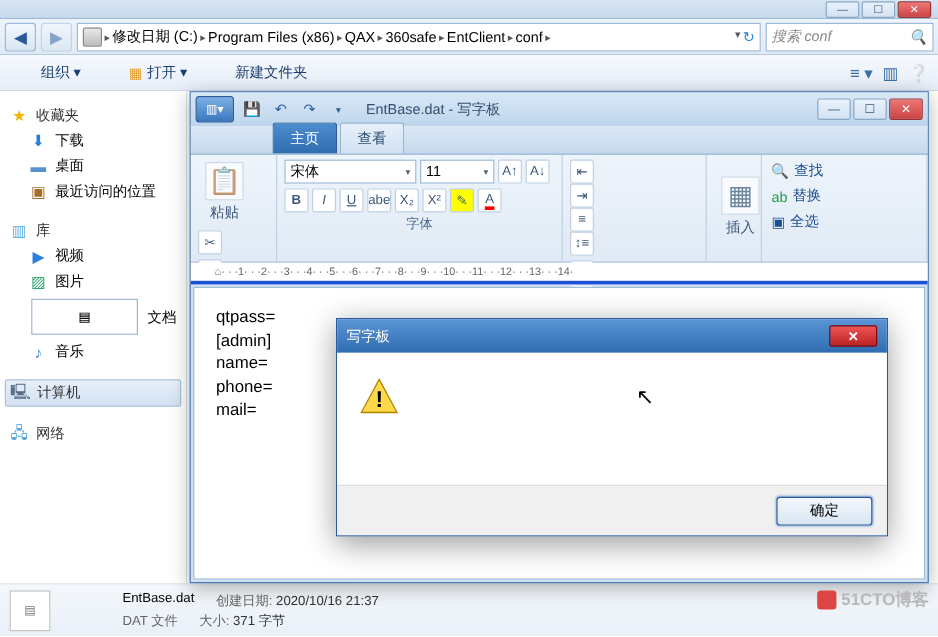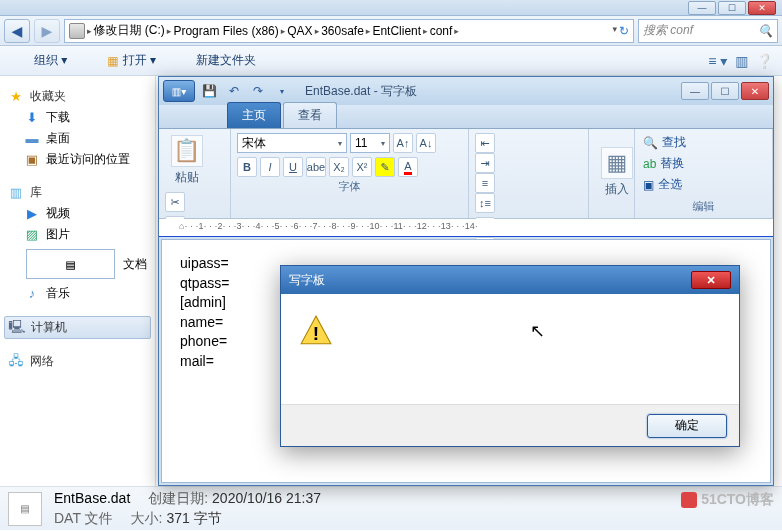--- a/index.html
+++ b/index.html
@@ -24,21 +24,21 @@
 .ghead { display: flex; align-items: center; gap: 6px; font-size: 12px; color: #333; padding: 2px 4px; }
 .gitem { display: flex; align-items: center; gap: 6px; padding: 2px 4px 2px 20px; color: #000; }
 .ico { width: 16px; height: 16px; display: flex; align-items: center; justify-content: center; font-size: 13px; }
 .star { color: #f5b501; } .dl { color: #2a7fde; } .desk { color: #5791cf; } .loc { color: #a46e2a; }
 .lib { color: #5fb0e0; } .vid { color: #2a7fde; } .pic { color: #30a56e; } .doc { color: #e0c060; } .mus { color: #4a90d9; }
 .comp { color: #586a85; } .net { color: #3d9cd6; }
 .comp-row { background: linear-gradient(#e7eff9,#d2e1f1); border: 1px solid #a8c0db; border-radius: 2px; }
 .content { flex: 1; background: #fff; position: relative; }
 .statusbar { height: 44px; border-top: 1px solid #d9e2ec; background: linear-gradient(#f4f8fc,#e9f0f8); display: flex; align-items: center; padding: 4px 8px; gap: 12px; color: #333; }
 .statusbar .fileico { width: 34px; height: 34px; background: #fff; border: 1px solid #c4c4c4; display: flex; align-items: center; justify-content: center; font-size: 10px; color: #777; }
-.statusbar .meta { display: flex; flex-direction: column; gap: 2px; font-size: 14px; }
+.statusbar .meta { display: flex; flex-direction: column; gap: 2px; font-size: 11px; margin-left: 48px; }
 .statusbar .meta .row { display: flex; gap: 18px; }
 .statusbar .lbl { color: #666; }
 
 .wordpad { position: absolute; left: 2px; top: 0; width: 616px; height: 410px; background: #cfe0f1; border: 1px solid #4a78b0; box-shadow: 0 4px 16px rgba(0,0,0,.3); display: flex; flex-direction: column; }
 .wp-title { height: 28px; background: linear-gradient(#d9e8f6,#bed5ec); display: flex; align-items: center; padding: 0 4px; gap: 4px; }
 .qat { display: flex; align-items: center; gap: 2px; }
 .qbtn { width: 22px; height: 20px; display: flex; align-items: center; justify-content: center; border-radius: 3px; color: #2a5a9c; font-size: 12px; }
 .orb { width: 32px; height: 22px; background: linear-gradient(#7eb2e6,#3b77bd); border: 1px solid #2a5a9c; border-radius: 3px; color: #fff; display: flex; align-items: center; justify-content: center; font-size: 10px; }
 .wp-title .ttxt { margin-left: 8px; color: #334e70; }
 .wp-title .wbtns { margin-left: auto; display: flex; gap: 2px; }
@@ -51,21 +51,21 @@
 .rgroup .ctrls { flex: 1; display: flex; align-items: center; gap: 4px; flex-wrap: wrap; }
 .rgroup .glbl { text-align: center; font-size: 11px; color: #4a6c94; padding-top: 2px; }
 .bigbtn { display: flex; flex-direction: column; align-items: center; gap: 2px; padding: 2px 6px; color: #3a587a; }
 .bigbtn .bic { width: 32px; height: 32px; display: flex; align-items: center; justify-content: center; font-size: 22px; border: 1px solid #c0d0e2; background: #fff; opacity: .7; }
 .smbtn { width: 20px; height: 20px; border: 1px solid #c0d0e2; background: #fff; display: flex; align-items: center; justify-content: center; font-size: 11px; color: #3a587a; border-radius: 2px; }
 .combo { height: 20px; border: 1px solid #9db9d7; background: #fff; display: flex; align-items: center; padding: 0 4px; font-size: 12px; }
 .combo .dd { margin-left: auto; color: #567; font-size: 8px; padding-left: 4px; }
 .fontgrp .row { display: flex; gap: 3px; align-items: flex-end; }
 .fontctrls { display: flex; flex-direction: column; gap: 4px; }
 .editlnk { display: flex; align-items: center; gap: 4px; color: #1a4e94; font-size: 12px; padding: 1px 2px; }
-.ruler { height: 18px; background: #fff; border-bottom: 1px solid #1d4ed8; position: relative; overflow: hidden; font-size: 9px; color: #666; }
+.ruler { height: 18px; background: #fff; border-bottom: 3px solid #1d4ed8; position: relative; overflow: hidden; font-size: 9px; color: #666; }
 .doc { flex: 1; background: #fff; border: 1px solid #9db9d7; margin: 2px; padding: 14px 18px; font-family: "Courier New", monospace; font-size: 14px; color: #000; overflow: hidden; position: relative; }
 .doc .line { white-space: pre; line-height: 1.4; }
 
 .msgbox { position: absolute; left: 280px; top: 265px; width: 460px; background: #fff; border: 1px solid #2a5a9c; box-shadow: 0 6px 24px rgba(0,0,0,.4); }
 .msgbox .mtitle { height: 28px; background: linear-gradient(#5a95d6,#2f6cb0); color: #fff; display: flex; align-items: center; padding: 0 8px; font-size: 12px; }
 .msgbox .mclose { margin-left: auto; width: 40px; height: 18px; background: linear-gradient(#e55,#b22); border: 1px solid #800; border-radius: 2px; color: #fff; display: flex; align-items: center; justify-content: center; font-size: 11px; font-weight: bold; }
 .msgbox .mbody { padding: 20px 18px; display: flex; gap: 14px; background: #fff; min-height: 110px; }
 .warnico { width: 34px; height: 34px; flex-shrink: 0; }
 .warnico svg { width: 34px; height: 34px; }
 .msgbox .mtxt { font-size: 12px; color: #000; line-height: 1.6; }
@@ -219,21 +219,21 @@
           </div>
           <div class="glbl">剪贴板</div>
         </div>
         <div class="rgroup fontgrp" style="width:238px">
           <div class="fontctrls">
             <div class="row">
               <div class="combo" style="width:110px">
                   <span>宋体</span>
                   <span class="dd">▾</span>
                 </div>
-              <div class="combo" style="width:40px">
+              <div class="combo" style="width:62px">
                   <span>11</span>
                   <span class="dd">▾</span>
                 </div>
               <div class="smbtn">A↑</div>
               <div class="smbtn">A↓</div>
             </div>
             <div class="row">
               <div class="smbtn">
                   <b>B</b>
                 </div>
@@ -289,28 +289,26 @@
               </div>
             <div class="editlnk">
                 <span style="color:#2a9c4e">ab</span>
                 <span>替换</span>
               </div>
             <div class="editlnk">
                 <span>▣</span>
                 <span>全选</span>
               </div>
           </div>
-          <div class="glbl">编辑</div>
         </div>
       </div>
       <div class="ruler">
         <span style="position:absolute;left:20px;top:2px">⌂· · ·1· · ·2· · ·3· · ·4· · ·5· · ·6· · ·7· · ·8· · ·9· · ·10· · ·11· · ·12· · ·13· · ·14·</span>
       </div>
       <div class="doc">
-        <div class="line">uipass=</div>
         <div class="line">qtpass=</div>
         <div class="line">[admin]</div>
         <div class="line">name=</div>
         <div class="line">phone=</div>
         <div class="line">mail=</div>
       </div>
     </div>
 
   </div>
 </div>

